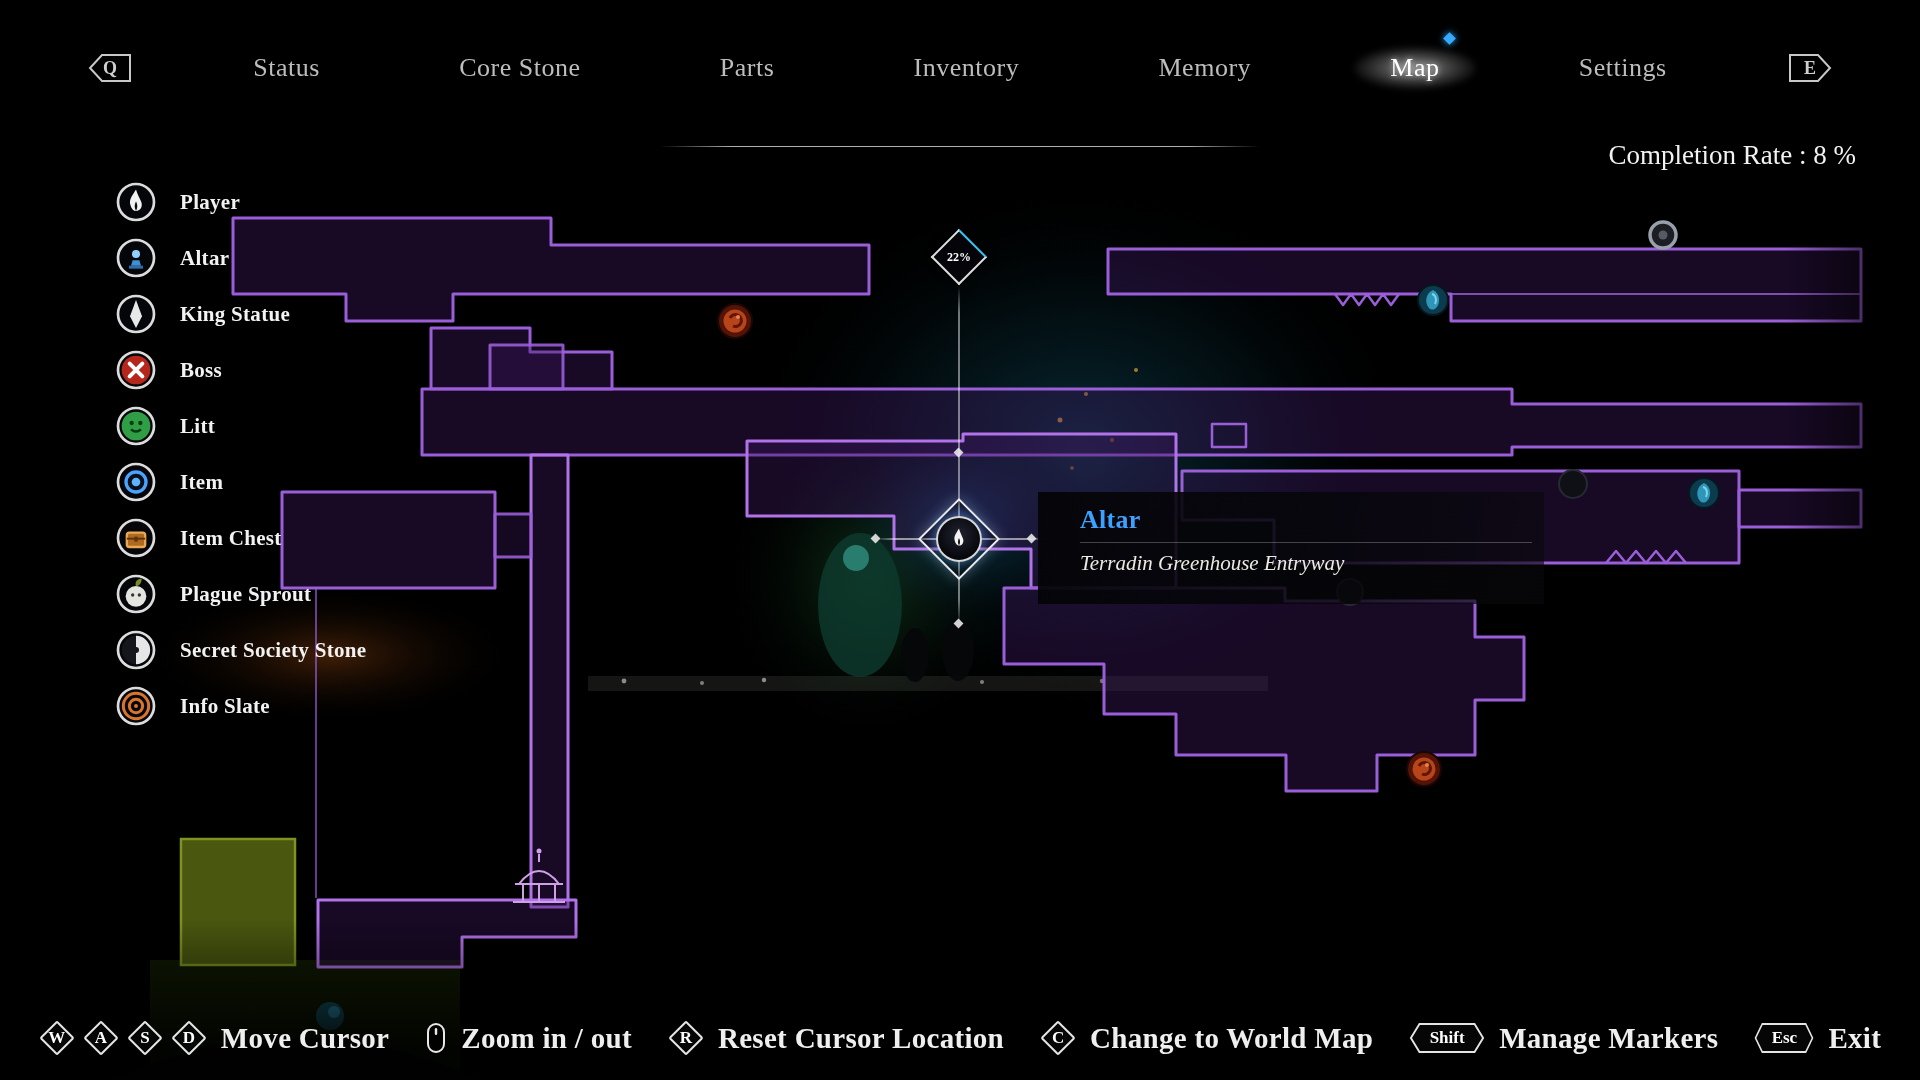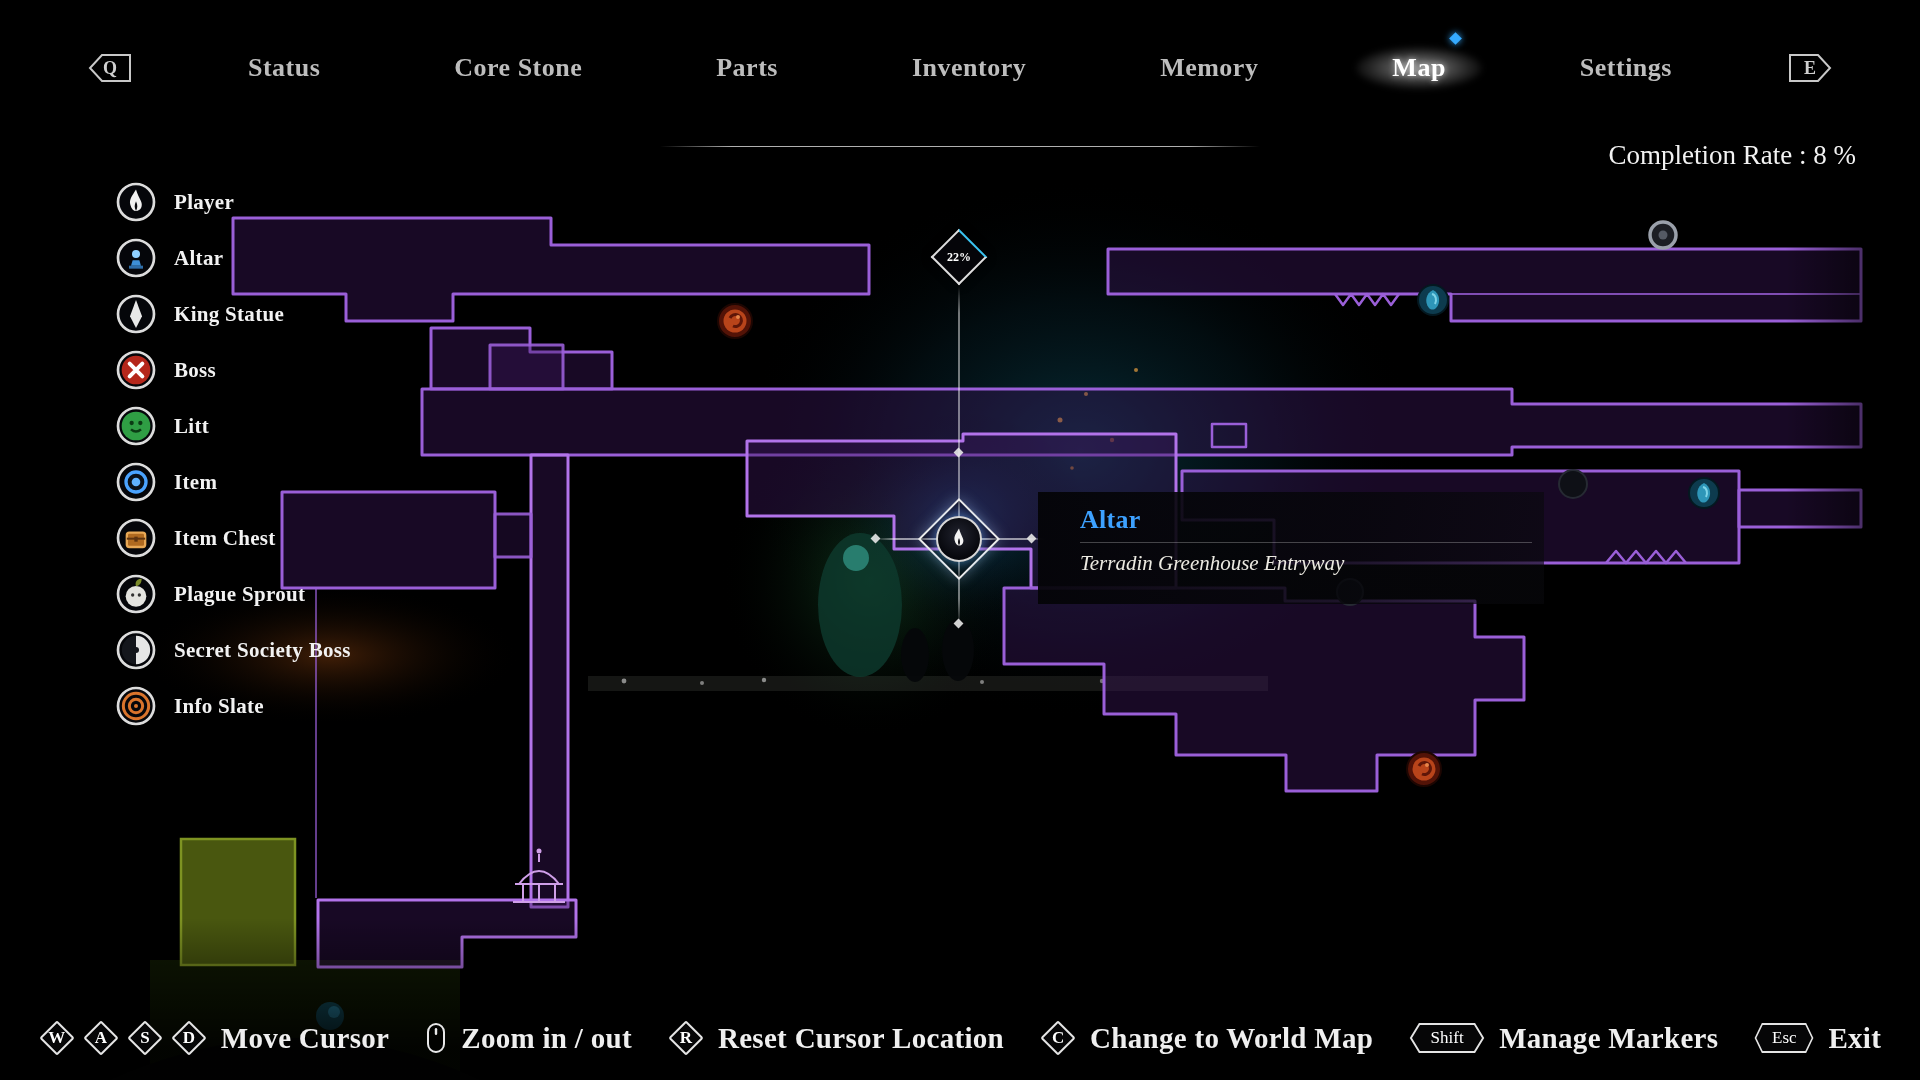--- a/index.html
+++ b/index.html
@@ -10,40 +10,40 @@
   
   .map-svg{position:absolute;left:0;top:0;z-index:5}
   .vignette{position:absolute;inset:0;z-index:8;pointer-events:none;
     background:
       linear-gradient(to right, rgba(0,0,0,.95) 0%, transparent 7%, transparent 93%, rgba(0,0,0,.9) 100%),
       linear-gradient(to bottom, rgba(0,0,0,.85) 0%, transparent 11%, transparent 85%, rgba(0,0,0,.85) 97%);}
 
   
   .nav{position:absolute;top:36px;left:0;right:0;height:64px;display:flex;align-items:center;
        justify-content:space-between;padding:0 88px;z-index:30}
-  .nav-item{font-size:26px;font-weight:bold;color:#bdbdbd;letter-spacing:.5px;position:relative;padding:6px 18px;cursor:default}
+  .nav-item{font-size:26px;font-weight:normal;color:#bdbdbd;letter-spacing:.5px;position:relative;padding:6px 18px;cursor:default}
   .nav-item.selected{color:#fff;text-shadow:0 0 6px rgba(255,255,255,.6)}
   .nav-item.selected .glow{position:absolute;left:-18px;right:-18px;top:0;bottom:0;z-index:-1;border-radius:50%;
        background:radial-gradient(ellipse at center, rgba(255,255,255,.55) 0%, rgba(255,255,255,.15) 55%, transparent 78%);filter:blur(3px)}
   .sel-diamond{position:absolute;top:-13px;right:4px;width:9px;height:9px;background:#35aaff;
        transform:rotate(45deg);box-shadow:0 0 7px #35aaff}
   .navkey{position:relative;width:44px;height:30px;display:flex;align-items:center;justify-content:center}
   .navkey svg{position:absolute;inset:0}
   .navkey .k{position:relative;z-index:1;font-size:18px;font-weight:bold;color:#cfcfcf}
 
   
   .title-wrap{position:absolute;left:660px;top:138px;width:600px;text-align:center;z-index:25}
   .title-text{font-size:31px;font-weight:bold;color:#f3efe4;letter-spacing:.5px}
   .title-underline{margin:8px auto 0;width:600px;height:1px;
        background:linear-gradient(90deg,transparent,rgba(220,220,220,.8) 12%,rgba(220,220,220,.8) 88%,transparent)}
   .completion{position:absolute;right:64px;top:140px;font-size:27px;font-weight:normal;color:#f2f2f2;z-index:25}
 
   
   .legend{position:absolute;left:116px;top:174px;z-index:20;list-style:none}
-  .legend li{display:flex;align-items:center;gap:18px;height:56px}
+  .legend li{display:flex;align-items:center;gap:24px;height:56px}
   .legend .lbl{font-size:21px;font-weight:bold;color:#f2f2f2;letter-spacing:.3px}
   .legend svg{flex:0 0 40px}
 
   
   .pct-diamond{position:absolute;left:926px;top:224px;width:66px;height:66px;z-index:12}
   .pct-shape{position:absolute;left:50%;top:50%;width:40px;height:40px;transform:translate(-50%,-50%) rotate(45deg);
        background:rgba(6,6,10,.85);border:2px solid #dedede;border-top-color:#3ac4f2;box-shadow:0 0 10px rgba(0,0,0,.7)}
   .pct-text{position:absolute;inset:0;display:flex;align-items:center;justify-content:center;
        font-size:12px;font-weight:bold;color:#fff}
 
@@ -77,21 +77,21 @@
   .ctrl-label{font-size:29px;font-weight:bold;color:#efefef;letter-spacing:.3px}
   .dkey{position:relative;width:36px;height:36px;display:inline-block}
   .dbg{position:absolute;left:50%;top:50%;width:25px;height:25px;transform:translate(-50%,-50%) rotate(45deg);
        border:2px solid #e4e4e4;background:rgba(8,8,10,.75);border-radius:2px}
   .dkey .k{position:absolute;inset:0;display:flex;align-items:center;justify-content:center;
        font-size:17px;font-weight:bold;color:#fff}
   .wkey{position:relative;height:32px;display:inline-flex;align-items:center;justify-content:center;padding:0 14px}
   .wkey.shift{min-width:76px}
   .wkey.esc{min-width:60px}
   .wkey svg{position:absolute;inset:0;width:100%;height:100%}
-  .wkey .k{position:relative;z-index:1;font-size:17px;font-weight:normal;color:#fff}
+  .wkey .k{position:relative;z-index:1;font-size:17px;font-weight:bold;color:#fff}
   .mouse{display:inline-flex}
 </style>
 </head>
 <body>
 
 <div class="stage">
 
   <svg class="map-svg" width="1920" height="1080" viewBox="0 0 1920 1080">
     <defs>
       <radialGradient id="gTeal" cx="50%" cy="50%" r="50%">
@@ -314,21 +314,21 @@
       </svg>
       <span class="lbl">Plague Sprout</span>
     </li>
     <li>
       <svg width="40" height="40" viewBox="0 0 24 24">
         <circle cx="12" cy="12" r="10.8" fill="#05060a" stroke="#dcdcdc" stroke-width="1.6"></circle>
         <circle cx="12" cy="12" r="8.5" fill="#14161c"></circle>
         <path d="M12 3.5 a8.5 8.5 0 0 1 0 17 Z" fill="#e6e6e6"></path>
         <circle cx="12" cy="12" r="1.8" fill="#14161c"></circle>
       </svg>
-      <span class="lbl">Secret Society Boss</span>
+      <span class="lbl">Secret Society Stone</span>
     </li>
     <li>
       <svg width="40" height="40" viewBox="0 0 24 24">
         <circle cx="12" cy="12" r="10.8" fill="#05060a" stroke="#dcdcdc" stroke-width="1.6"></circle>
         <circle cx="12" cy="12" r="7.6" fill="none" stroke="#d9742c" stroke-width="1.8"></circle>
         <circle cx="12" cy="12" r="4" fill="none" stroke="#d9742c" stroke-width="1.8"></circle>
         <circle cx="12" cy="12" r="1.2" fill="#d9742c"></circle>
       </svg>
       <span class="lbl">Info Slate</span>
     </li>

